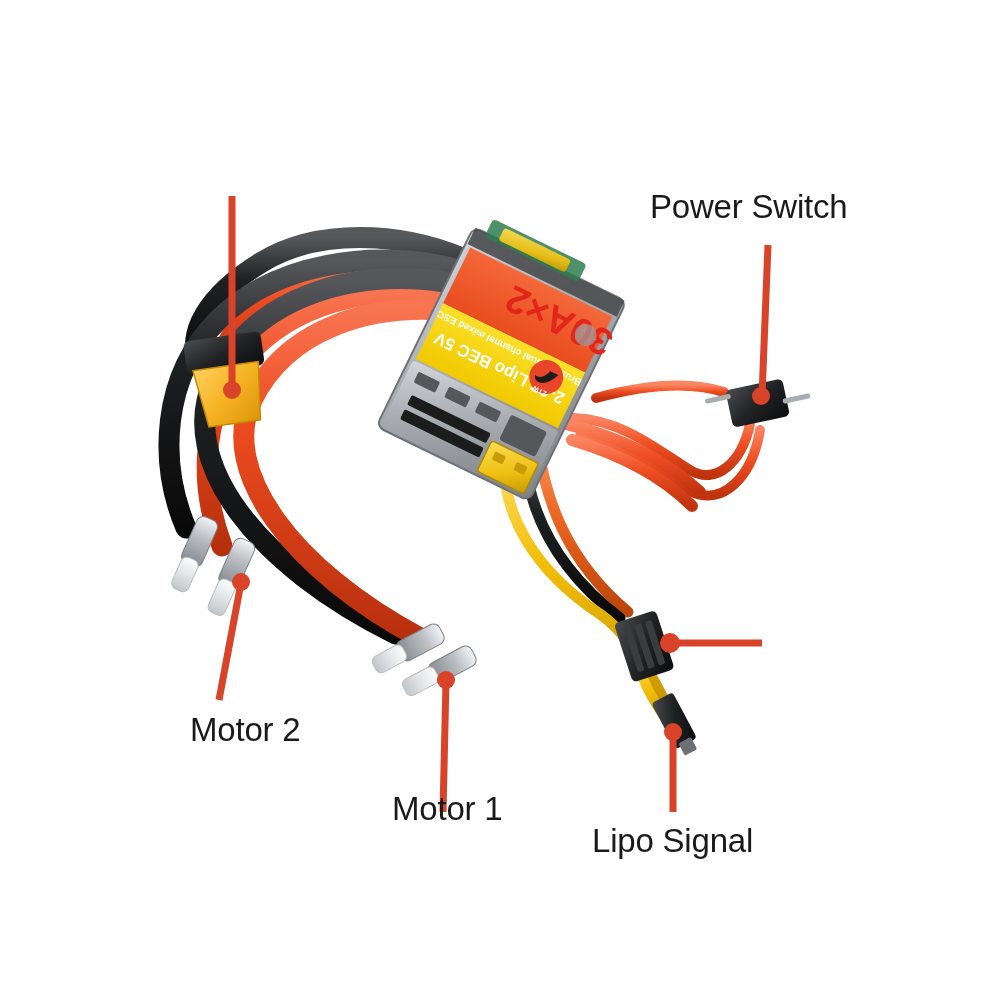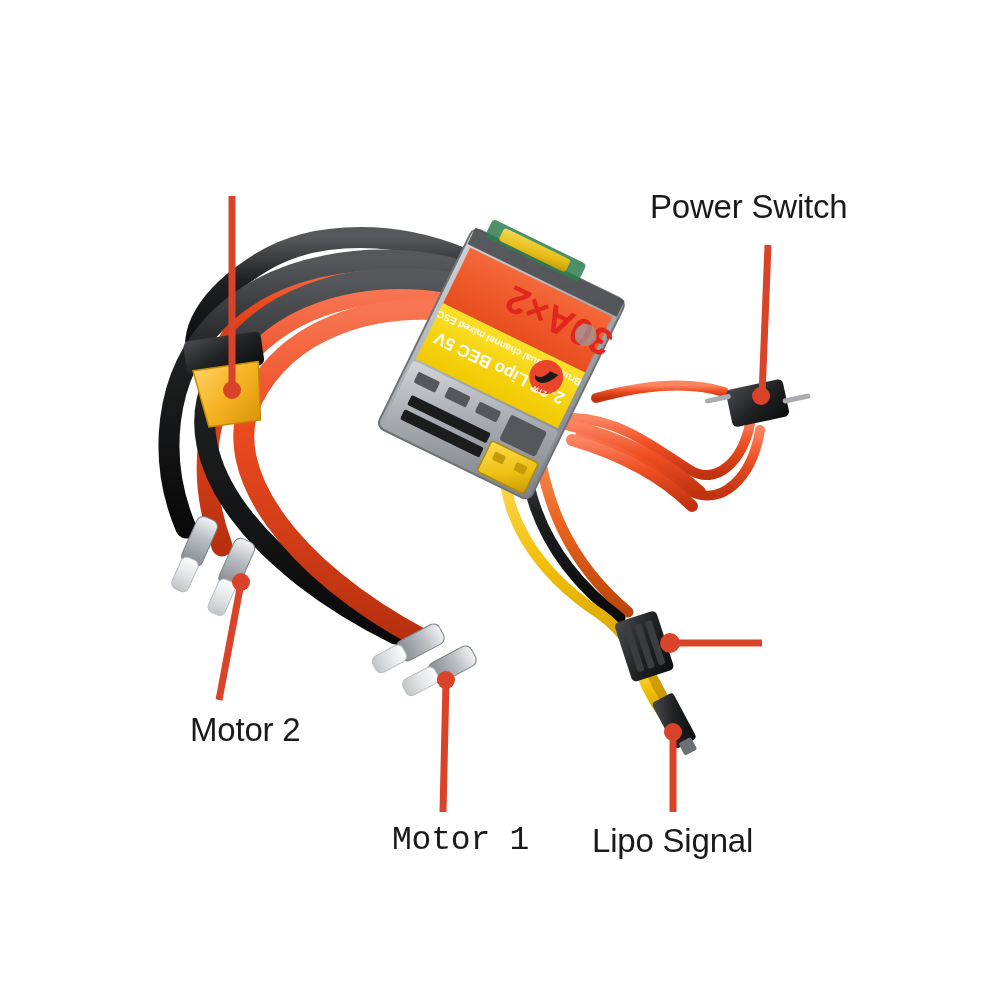--- a/index.html
+++ b/index.html
@@ -31,21 +31,21 @@
     font-size: 33px;
     font-weight: 400;
     letter-spacing: -0.2px;
     white-space: nowrap;
     line-height: 1;
   }
   #lbl-battery   { left: 66px;  top: 142px; }
   #lbl-power     { left: 650px; top: 190px; }
   #lbl-receiver  { left: 772px; top: 626px; }
   #lbl-motor2    { left: 160px; top: 713px; margin-left: 30px; }
-  #lbl-motor1    { left: 392px; top: 824px; font-family: Liberation Mono, monospace; }
+  #lbl-motor1    { left: 392px; top: 792px; }
   #lbl-turn      { left: 592px; top: 824px; }
 </style>
 </head>
 <body>
 
 <div id="diagram">
 
   <svg id="scene" viewBox="0 0 1000 1000" xmlns="http://www.w3.org/2000/svg">
     <defs>
       <linearGradient id="gradRed" x1="0" y1="0" x2="0" y2="1">

